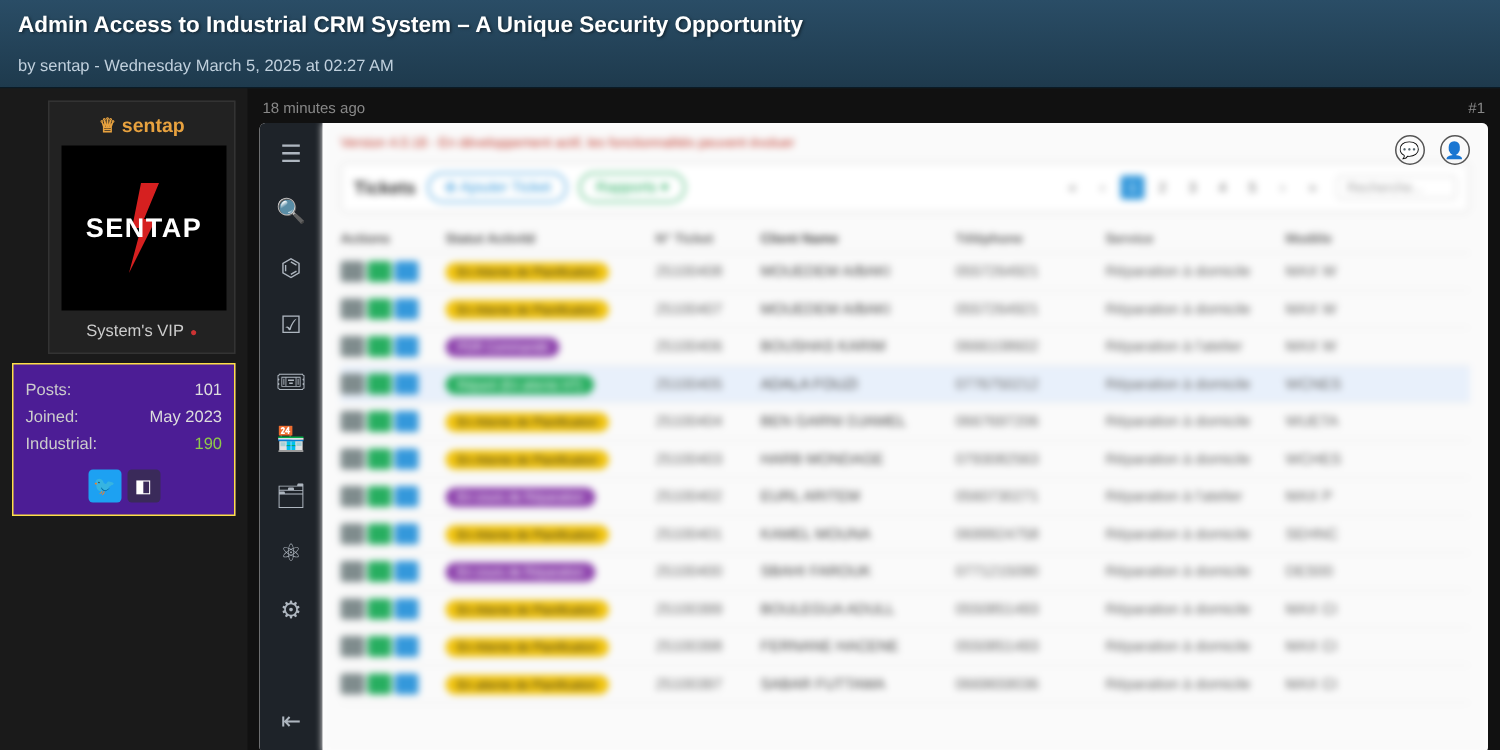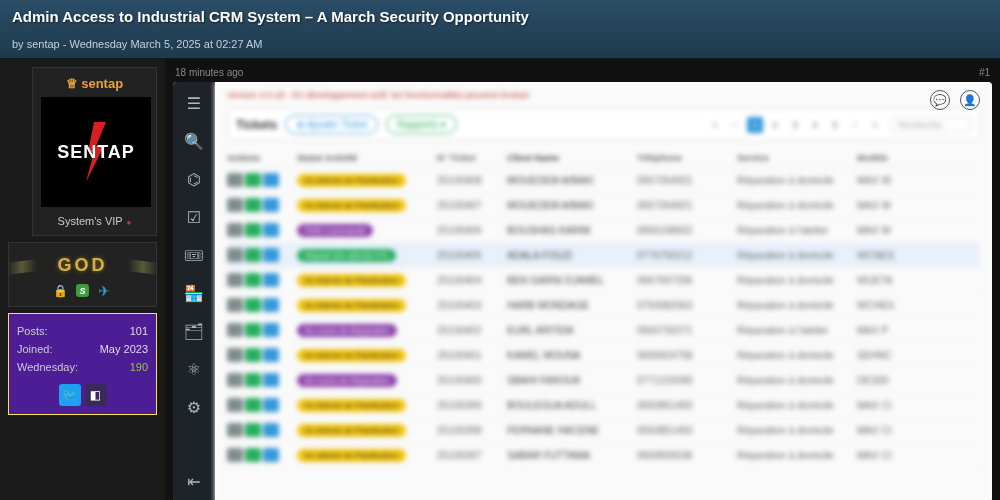--- a/index.html
+++ b/index.html
@@ -78,55 +78,47 @@
 .col-service { width: 120px; color: #666; }
 .col-model { flex: 1; color: #666; }
 
 .top-right-icons { position: absolute; top: 8px; right: 12px; display: flex; gap: 10px; z-index: 5; }
 .tri { width: 20px; height: 20px; border: 1.5px solid #555; border-radius: 50%; display: flex; align-items: center; justify-content: center; font-size: 11px; color: #555; }
 </style>
 </head>
 <body>
 
 <div class="header">
-  <h1>Admin Access to Industrial CRM System – A March Security Opportunity</h1>
+  <h1>Admin Access to Industrial CRM System – A Unique Security Opportunity</h1>
   <div class="byline">by sentap - Wednesday March 5, 2025 at 02:27 AM</div>
 </div>
 
 <div class="main">
   <div class="sidebar-left">
     <div class="user-card">
       <div class="crown-name">sentap</div>
       <div class="logo-box">
         <div class="logo-bolt"></div>
         <div class="logo-text">SENTAP</div>
       </div>
       <div>
         <span>System's VIP</span><span class="vip-dot">●</span>
       </div>
     </div>
-    <div class="badge-card">
-      <div class="god-badge">GOD</div>
-      <div class="mini-icons">
-        <span class="mi lock">🔒</span>
-        <span class="mi s">S</span>
-        <span class="mi tg">✈</span>
-      </div>
-    </div>
     <div class="stats-card">
       <div class="stat-row">
           <span>Posts:</span>
           <span class="v">101</span>
         </div>
       <div class="stat-row">
           <span>Joined:</span>
           <span class="v">May 2023</span>
         </div>
       <div class="stat-row">
-          <span>Wednesday:</span>
+          <span>Industrial:</span>
           <span class="v green">190</span>
         </div>
       <div class="social-row">
         <div class="soc tw">🐦</div>
         <div class="soc other">◧</div>
       </div>
     </div>
   </div>
 
   <div class="content">

